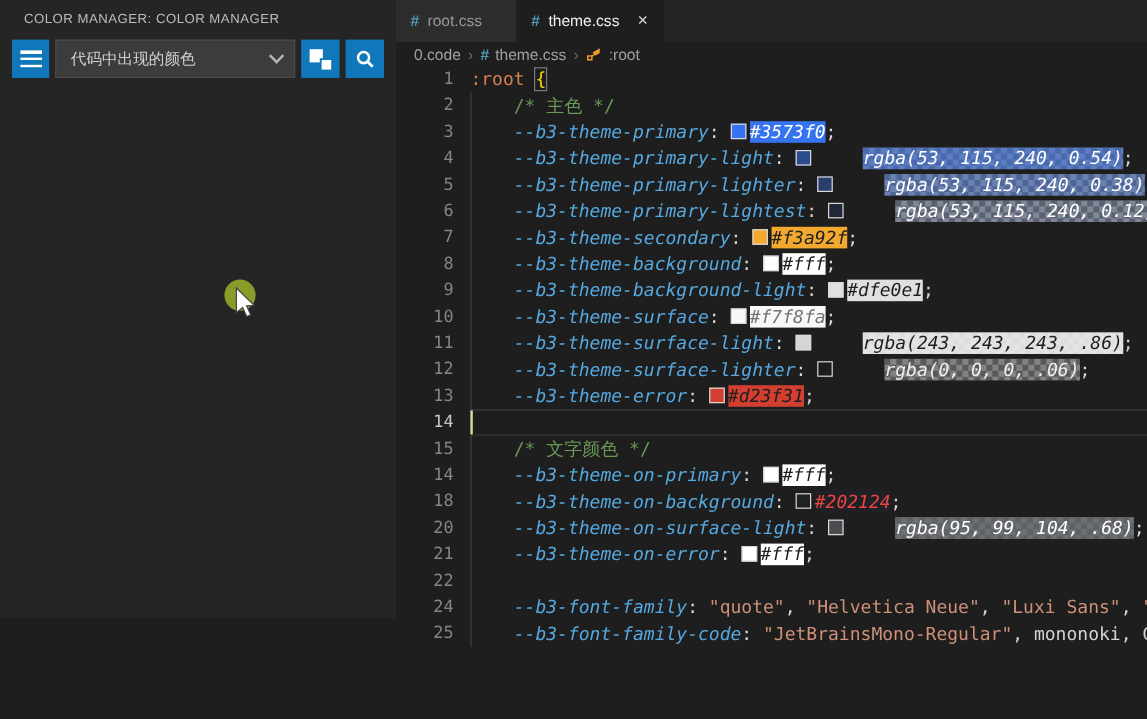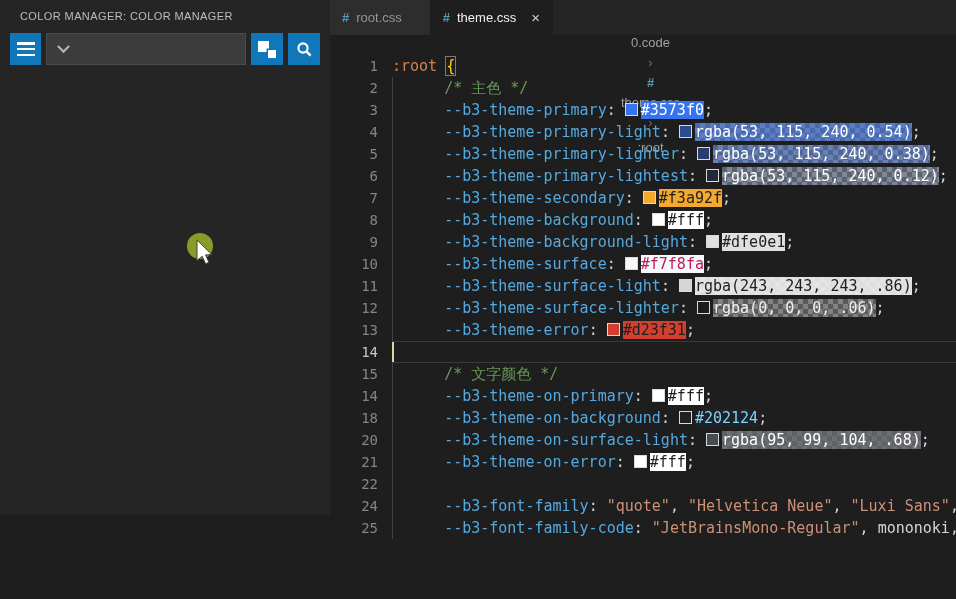--- a/index.html
+++ b/index.html
@@ -41,67 +41,68 @@
   .tab { display:flex; align-items:center; gap:7px; padding:0 12px; font-size:13px;
     cursor:pointer; border-right:1px solid #1e1e1e; }
   .tab .hash { color:#519aba; font-weight:bold; font-size:13px; }
   .tab-inactive { background:#2d2d2d; color:#969696; }
   .tab-inactive .tab-label { }
   .tab-active { background:#1e1e1e; color:#f0f0f0; }
   .tab-close { margin-left:8px; color:#d4d4d4; font-size:15px; line-height:1; cursor:pointer; }
   .tab-pad { padding-right:28px; }
 
   #breadcrumb { display:flex; align-items:center; height:20px; padding-left:15px;
-    font-size:13px; color:#a0a0a0; gap:5px; background:#1e1e1e;flex-direction:column; }
+    font-size:13px; color:#a0a0a0; gap:5px; background:#1e1e1e; }
   #breadcrumb .sep { color:#6e6e6e; font-size:13px; padding:0 1px; }
   #breadcrumb .hash { color:#519aba; font-weight:bold; }
   #breadcrumb .bc-item { cursor:pointer; white-space:nowrap; }
 
   
   #code { position:absolute; left:0; top:55px; width:626px; height:544px;
     font-family:"DejaVu Sans Mono", monospace; font-size:15px; overflow:hidden; }
   .row { display:flex; height:22px; line-height:22px; white-space:pre; }
   .gut { flex:0 0 62px; text-align:right; padding-right:14px; color:#858585;
     font-size:14px; user-select:none; }
   .row.active .gut { color:#c6c6c6; }
   .codecell { flex:1 1 auto; position:relative; }
   .codecell.inblock { background-image:linear-gradient(#404040,#404040);
-    background-size:1px 22px; background-repeat:no-repeat; background-position:0 0;padding-left:16px; }
+    background-size:1px 22px; background-repeat:no-repeat; background-position:0 0; }
   .row.active .codecell { box-shadow:inset 0 1px 0 #3a3a3a, inset 0 -1px 0 #3a3a3a; }
   .cursor { position:absolute; left:0; top:1px; width:2px; height:20px; background:#d9d9a0; }
 
   .pl  { color:#d4d4d4; }
-  .prop{ color:#56a9e0; }
+  .prop{ color:#56a9e0;font-style:italic; }
   .cm  { color:#6a9955; }
   .sel { color:#d7824e; }
   .br  { color:#ffd700; outline:1px solid #7a7a7a; }
   .str { color:#ce9178; }
   .swatch { display:inline-block; width:13px; height:13px; vertical-align:-1px;
     border:1px solid #d9d9d9; margin-right:3px; cursor:pointer; }
-  .val { cursor:pointer; }
+  .val { cursor:pointer;font-style:italic; }
   .val.alpha { background-image:linear-gradient(var(--c), var(--c)),
       conic-gradient(#8a8a8a 25%, #5f5f5f 0 50%, #8a8a8a 0 75%, #5f5f5f 0);
-    background-size:auto, 10px 10px; }
+    background-size:auto, 10px 10px;margin-left:40px; }
 </style>
 </head>
 <body>
 
 <div id="app">
 
   <div id="sidebar">
     <div class="panel-title">COLOR MANAGER: COLOR MANAGER</div>
     <div class="toolbar">
       <button class="btn-blue" id="menu-btn">
         <span class="menu-glyph">
             <i></i>
             <i></i>
             <i></i>
           </span>
       </button>
       <div class="dropdown">
+        <span class="dd-label">代码中出现的颜色</span>
         <span class="chev"></span>
       </div>
       <button class="btn-blue" id="swatch-btn">
         <span class="squares-glyph">
             <span class="sq1"></span>
             <span class="sq2"></span>
           </span>
       </button>
       <button class="btn-blue" id="search-btn">
         <svg width="17" height="17" viewBox="0 0 17 17">
@@ -142,28 +143,28 @@
     <div id="code">
         <div class="row"><span class="gut">1</span><div class="codecell"><span class="sel">:root</span><span class="pl"> </span><span class="br">{</span></div></div>
         <div class="row"><span class="gut">2</span><div class="codecell inblock"><span class="pl">    </span><span class="cm">/* 主色 */</span></div></div>
         <div class="row"><span class="gut">3</span><div class="codecell inblock"><span class="pl">    </span><span class="prop">--b3-theme-primary</span><span class="pl">: </span><span class="swatch" style="background: rgb(53, 115, 240);"></span><span class="val" style="background: rgb(53, 115, 240); color: rgb(255, 255, 255);">#3573f0</span><span class="pl">;</span></div></div>
         <div class="row"><span class="gut">4</span><div class="codecell inblock"><span class="pl">    </span><span class="prop">--b3-theme-primary-light</span><span class="pl">: </span><span class="swatch" style="background: rgb(42, 76, 143);"></span><span class="val alpha" style="--c: rgba(53,115,240,0.54); color: rgb(255, 255, 255);">rgba(53, 115, 240, 0.54)</span><span class="pl">;</span></div></div>
         <div class="row"><span class="gut">5</span><div class="codecell inblock"><span class="pl">    </span><span class="prop">--b3-theme-primary-lighter</span><span class="pl">: </span><span class="swatch" style="background: rgb(39, 62, 110);"></span><span class="val alpha" style="--c: rgba(53,115,240,0.38); color: rgb(255, 255, 255);">rgba(53, 115, 240, 0.38)</span><span class="pl">;</span></div></div>
         <div class="row"><span class="gut">6</span><div class="codecell inblock"><span class="pl">    </span><span class="prop">--b3-theme-primary-lightest</span><span class="pl">: </span><span class="swatch" style="background: rgb(33, 40, 55);"></span><span class="val alpha" style="--c: rgba(53,115,240,0.12); color: rgb(255, 255, 255);">rgba(53, 115, 240, 0.12)</span><span class="pl">;</span></div></div>
         <div class="row"><span class="gut">7</span><div class="codecell inblock"><span class="pl">    </span><span class="prop">--b3-theme-secondary</span><span class="pl">: </span><span class="swatch" style="background: rgb(243, 169, 47);"></span><span class="val" style="background: rgb(243, 169, 47); color: rgb(30, 30, 30);">#f3a92f</span><span class="pl">;</span></div></div>
         <div class="row"><span class="gut">8</span><div class="codecell inblock"><span class="pl">    </span><span class="prop">--b3-theme-background</span><span class="pl">: </span><span class="swatch" style="background: rgb(255, 255, 255);"></span><span class="val" style="background: rgb(255, 255, 255); color: rgb(30, 30, 30);">#fff</span><span class="pl">;</span></div></div>
         <div class="row"><span class="gut">9</span><div class="codecell inblock"><span class="pl">    </span><span class="prop">--b3-theme-background-light</span><span class="pl">: </span><span class="swatch" style="background: rgb(223, 224, 225);"></span><span class="val" style="background: rgb(223, 224, 225); color: rgb(30, 30, 30);">#dfe0e1</span><span class="pl">;</span></div></div>
-        <div class="row"><span class="gut">10</span><div class="codecell inblock"><span class="pl">    </span><span class="prop">--b3-theme-surface</span><span class="pl">: </span><span class="swatch" style="background: rgb(247, 248, 250);"></span><span class="val" style="background: rgb(247, 248, 250); color: #be185d;">#f7f8fa</span><span class="pl">;</span></div></div>
+        <div class="row"><span class="gut">10</span><div class="codecell inblock"><span class="pl">    </span><span class="prop">--b3-theme-surface</span><span class="pl">: </span><span class="swatch" style="background: rgb(247, 248, 250);"></span><span class="val" style="background: rgb(247, 248, 250); color: #737373;">#f7f8fa</span><span class="pl">;</span></div></div>
         <div class="row"><span class="gut">11</span><div class="codecell inblock"><span class="pl">    </span><span class="prop">--b3-theme-surface-light</span><span class="pl">: </span><span class="swatch" style="background: rgb(213, 213, 213);"></span><span class="val alpha" style="--c: rgba(243,243,243,0.86); color: rgb(30, 30, 30);">rgba(243, 243, 243, .86)</span><span class="pl">;</span></div></div>
         <div class="row"><span class="gut">12</span><div class="codecell inblock"><span class="pl">    </span><span class="prop">--b3-theme-surface-lighter</span><span class="pl">: </span><span class="swatch" style="background: rgb(28, 28, 28);"></span><span class="val alpha" style="--c: rgba(0,0,0,0.06); color: rgb(240, 240, 240);">rgba(0, 0, 0, .06)</span><span class="pl">;</span></div></div>
         <div class="row"><span class="gut">13</span><div class="codecell inblock"><span class="pl">    </span><span class="prop">--b3-theme-error</span><span class="pl">: </span><span class="swatch" style="background: rgb(210, 63, 49);"></span><span class="val" style="background: rgb(210, 63, 49); color: rgb(30, 30, 30);">#d23f31</span><span class="pl">;</span></div></div>
         <div class="row active"><span class="gut">14</span><div class="codecell inblock"><span class="cursor"></span></div></div>
         <div class="row"><span class="gut">15</span><div class="codecell inblock"><span class="pl">    </span><span class="cm">/* 文字颜色 */</span></div></div>
         <div class="row"><span class="gut">14</span><div class="codecell inblock"><span class="pl">    </span><span class="prop">--b3-theme-on-primary</span><span class="pl">: </span><span class="swatch" style="background: rgb(255, 255, 255);"></span><span class="val" style="background: rgb(255, 255, 255); color: rgb(30, 30, 30);">#fff</span><span class="pl">;</span></div></div>
-        <div class="row"><span class="gut">18</span><div class="codecell inblock"><span class="pl">    </span><span class="prop">--b3-theme-on-background</span><span class="pl">: </span><span class="swatch" style="background: rgb(32, 33, 36);"></span><span class="val" style="background: rgb(32, 33, 36); color: #7dd3fc;">#202124</span><span class="pl">;</span></div></div>
+        <div class="row"><span class="gut">18</span><div class="codecell inblock"><span class="pl">    </span><span class="prop">--b3-theme-on-background</span><span class="pl">: </span><span class="swatch" style="background: rgb(32, 33, 36);"></span><span class="val" style="background: rgb(32, 33, 36); color: #ef4444;">#202124</span><span class="pl">;</span></div></div>
         <div class="row"><span class="gut">20</span><div class="codecell inblock"><span class="pl">    </span><span class="prop">--b3-theme-on-surface-light</span><span class="pl">: </span><span class="swatch" style="background: rgb(74, 77, 80);"></span><span class="val alpha" style="--c: rgba(95,99,104,0.68); color: rgb(255, 255, 255);">rgba(95, 99, 104, .68)</span><span class="pl">;</span></div></div>
         <div class="row"><span class="gut">21</span><div class="codecell inblock"><span class="pl">    </span><span class="prop">--b3-theme-on-error</span><span class="pl">: </span><span class="swatch" style="background: rgb(255, 255, 255);"></span><span class="val" style="background: rgb(255, 255, 255); color: rgb(30, 30, 30);">#fff</span><span class="pl">;</span></div></div>
         <div class="row"><span class="gut">22</span><div class="codecell inblock"></div></div>
         <div class="row"><span class="gut">24</span><div class="codecell inblock"><span class="pl">    </span><span class="prop">--b3-font-family</span><span class="pl">: </span><span class="str">"quote"</span><span class="pl">, </span><span class="str">"Helvetica Neue"</span><span class="pl">, </span><span class="str">"Luxi Sans"</span><span class="pl">, </span><span class="str">"</span></div></div>
         <div class="row"><span class="gut">25</span><div class="codecell inblock"><span class="pl">    </span><span class="prop">--b3-font-family-code</span><span class="pl">: </span><span class="str">"JetBrainsMono-Regular"</span><span class="pl">, </span><span class="pl">mononoki</span><span class="pl">, </span><span class="pl">C</span></div></div>
       </div>
   </div>
 
   <svg id="pointer" width="956" height="599" viewBox="0 0 956 599">
     <circle id="click-highlight" cx="200" cy="246" r="13" fill="#8b9b2a"></circle>

